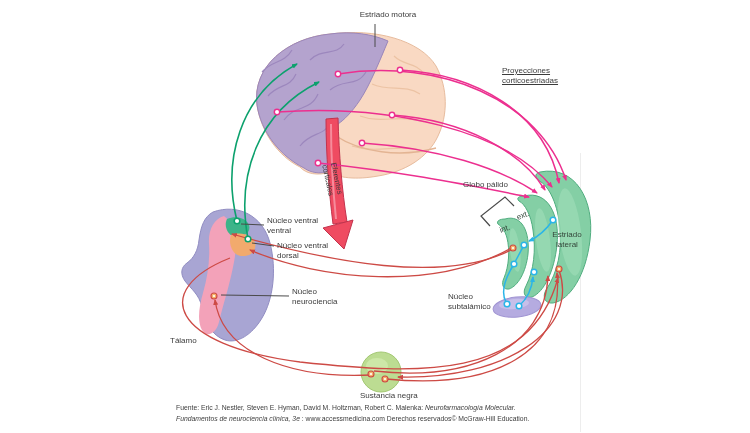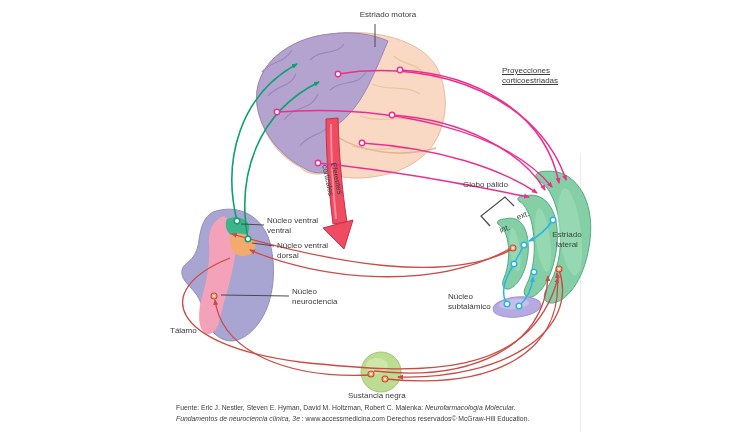--- a/index.html
+++ b/index.html
@@ -217,27 +217,27 @@
   <div class="lbl" style="left:277px;top:241px;">
     <span class="ln">Núcleo ventral</span>
     <span class="ln">dorsal</span>
   </div>
 
   <div class="lbl" style="left:292px;top:287px;">
     <span class="ln">Núcleo</span>
     <span class="ln">neurociencia</span>
   </div>
 
-  <div class="lbl" style="left:170px;top:326px;">Tálamo</div>
+  <div class="lbl" style="left:170px;top:336px;">Tálamo</div>
 
   <div class="lbl" style="left:448px;top:292px;">
     <span class="ln">Núcleo</span>
     <span class="ln">subtalámico</span>
   </div>
 
-  <div class="lbl" style="left:348px;top:391px;">Sustancia negra</div>
+  <div class="lbl" style="left:360px;top:391px;">Sustancia negra</div>
 
   <div id="source">
     <div><span>Fuente: Eric J. Nestler, Steven E. Hyman, David M. Holtzman, Robert C. Malenka: </span><span class="it">Neurofarmacología Molecular.</span></div>
     <div><span class="it">Fundamentos de neurociencia clínica, 3e</span><span> : www.accessmedicina.com Derechos reservados© McGraw-Hill Education.</span></div>
   </div>
 
 </div>
 
 </body></html>

